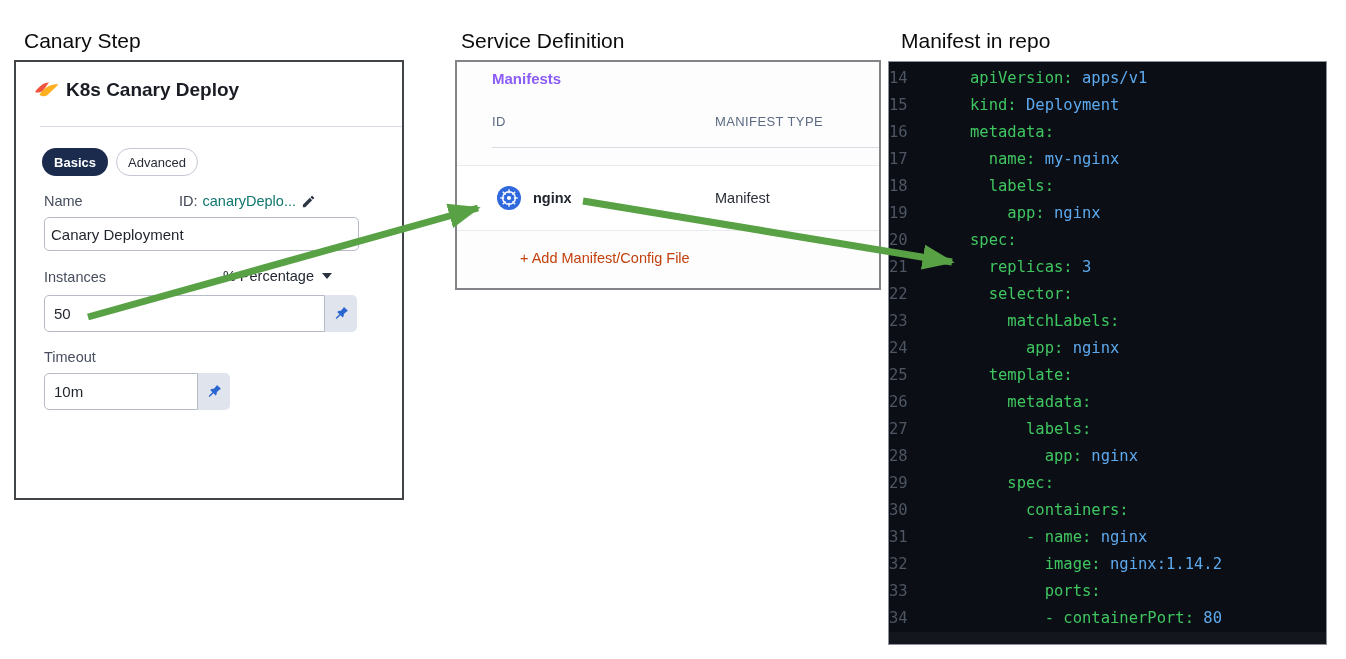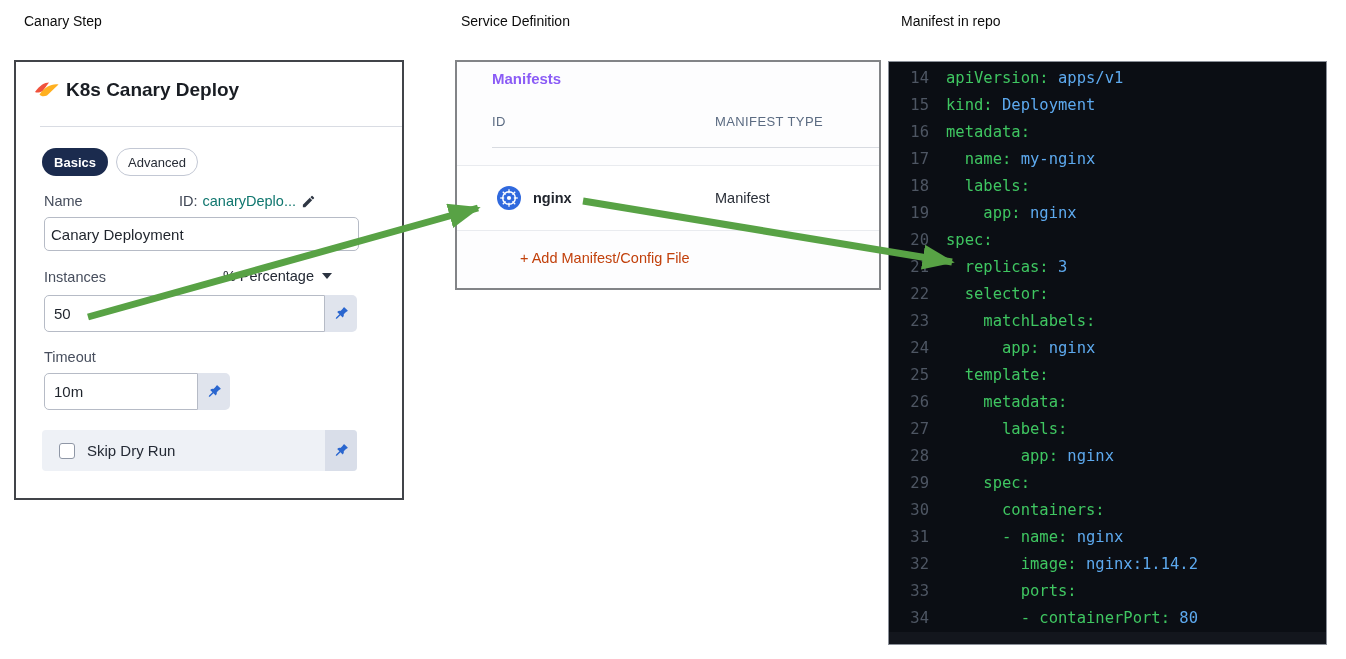--- a/index.html
+++ b/index.html
@@ -1,18 +1,18 @@
 <!DOCTYPE html>
 <html><head>
 <meta charset="utf-8">
 <style>
   html,body{margin:0;padding:0;background:#ffffff;}
   .canvas{position:relative;width:1346px;height:659px;background:#ffffff;overflow:hidden;
           font-family:"Liberation Sans",sans-serif;color:#1f242c;}
-  .panel-title{position:absolute;top:13px;font-size:14px;color:#0c0c0c;white-space:nowrap;}
+  .panel-title{position:absolute;top:29px;font-size:21px;color:#0c0c0c;white-space:nowrap;}
 
   
   .p1{position:absolute;left:14px;top:60px;width:390px;height:440px;background:#fff;
       border:2px solid #414449;box-sizing:border-box;}
   .p1-title{position:absolute;left:50px;top:17px;font-size:19px;font-weight:bold;color:#191d23;}
   .p1-icon{position:absolute;left:18px;top:16px;}
   .p1-divider{position:absolute;left:24px;right:0;top:64px;height:1px;background:#d9dce3;}
   .pill{position:absolute;height:28px;border-radius:14px;font-size:13px;display:flex;
         align-items:center;justify-content:center;box-sizing:border-box;cursor:pointer;}
   .pill-basics{left:26px;top:86px;width:66px;background:#1b2b4e;color:#fff;font-weight:bold;}
@@ -58,21 +58,21 @@
   .p2-row .row-type{position:absolute;left:258px;top:0;height:100%;display:flex;align-items:center;
           font-size:14.5px;color:#2a2f38;}
   .p2-add{position:absolute;left:35px;top:188px;font-size:14.5px;color:#c2410c;cursor:pointer;
           white-space:nowrap;margin-left:28px;}
 
   
   .p3{position:absolute;left:888px;top:61px;width:439px;height:584px;background:#0b0e14;
       border:1.5px solid #8a8f98;box-sizing:border-box;padding-top:3px;overflow:hidden;}
   .code-line{display:flex;height:27px;line-height:27px;font-family:"DejaVu Sans Mono",monospace;
              font-size:15.5px;white-space:pre;}
-  .code-line .ln{width:40px;flex:0 0 40px;text-align:right;color:#4e5663;margin-right:17px;}
+  .code-line .ln{width:40px;flex:0 0 40px;color:#4e5663;margin-right:41px;}
   .code-line .k{color:#3fc661;}
   .code-line .v{color:#5da9ee;}
   .p3-bottom{position:absolute;left:0;right:0;bottom:0;height:12px;background:#13161d;}
 
   
   .arrows{position:absolute;left:0;top:0;width:1346px;height:659px;pointer-events:none;z-index:50;}
 </style>
 </head>
 <body>
 
@@ -124,29 +124,20 @@
     <div class="fld-label" style="left:28px;top:287px">Timeout</div>
     <div class="input-group" style="left:28px;top:311px;width:186px;height:37px">
       <input value="10m" style="">
       <div class="pin-box">
         <svg width="17" height="17" viewBox="0 0 24 24">
           <path fill="#2a66cf" d="M16 3l5 5-1.6 1.6-.7-.2-3.5 3.5c.3 1.7-.2 3.4-1.5 4.7l-3.2-3.2-4.7 4.7-1.9.5.5-1.9 4.7-4.7-3.2-3.2c1.3-1.3 3-1.8 4.7-1.5l3.5-3.5-.2-.7L16 3z"></path>
         </svg>
       </div>
     </div>
 
-    <div class="skip-row">
-      <div class="checkbox"></div>
-      <div class="skip-label">Skip Dry Run</div>
-      <div class="pin-box">
-        <svg width="17" height="17" viewBox="0 0 24 24">
-          <path fill="#2a66cf" d="M16 3l5 5-1.6 1.6-.7-.2-3.5 3.5c.3 1.7-.2 3.4-1.5 4.7l-3.2-3.2-4.7 4.7-1.9.5.5-1.9 4.7-4.7-3.2-3.2c1.3-1.3 3-1.8 4.7-1.5l3.5-3.5-.2-.7L16 3z"></path>
-        </svg>
-      </div>
-    </div>
   </div>
 
   <div class="p2">
     <div class="p2-manifests">Manifests</div>
     <div class="p2-col" style="left:35px">ID</div>
     <div class="p2-col" style="left:258px">MANIFEST TYPE</div>
     <div class="p2-divider"></div>
 
     <div class="p2-row">
       <span class="k8s">

